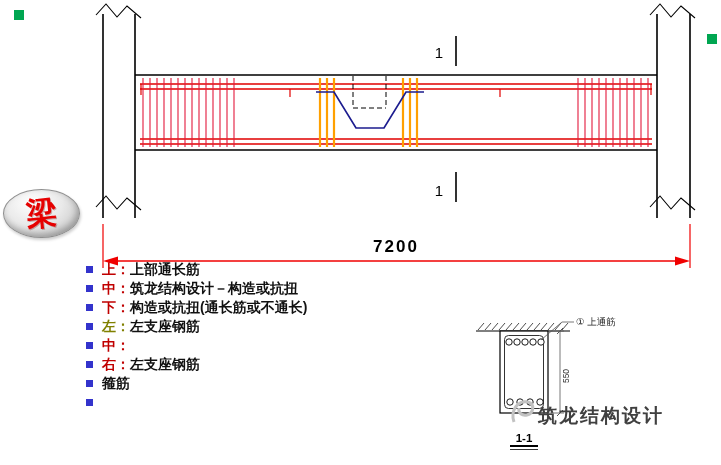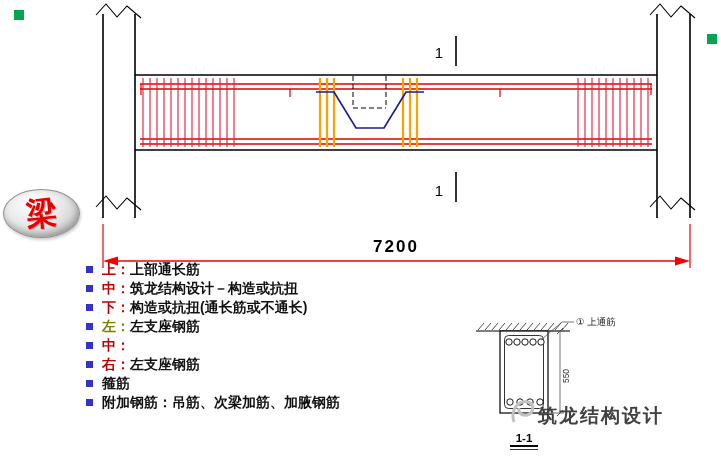--- a/index.html
+++ b/index.html
@@ -112,21 +112,20 @@
       <span class="ltext">左支座钢筋</span>
     </div>
     <div class="legend-row">
       <span class="bullet" style="background-color: rgb(51, 51, 204);"></span>
       <span class="prefix"></span>
       <span class="ltext">箍筋</span>
     </div>
     <div class="legend-row">
       <span class="bullet" style="background-color: rgb(51, 51, 204);"></span>
       <span class="prefix"></span>
-      <span class="ltext">附加钢筋：吊筋、次梁加筋、加腋钢筋</span>
     </div>
   </div>
 
   <svg class="section-svg" width="251" height="165" viewBox="0 0 251 165">
 
     <path d="M6,31H100" stroke="#000" stroke-width="1" fill="none"></path>
     <path d="M8,30L14,23M15,30L21,23M22,30L28,23M29,30L35,23M36,30L42,23M43,30L49,23M50,30L56,23M57,30L63,23M64,30L70,23M71,30L77,23M78,30L84,23M85,30L91,23M92,30L98,23" stroke="#000" stroke-width="0.7" fill="none"></path>
 
     <rect x="30" y="31" width="48" height="82" fill="#fff" stroke="#000" stroke-width="1.2"></rect>
     <rect x="34.5" y="35.5" width="39" height="73" rx="4" fill="none" stroke="#333" stroke-width="1"></rect>

